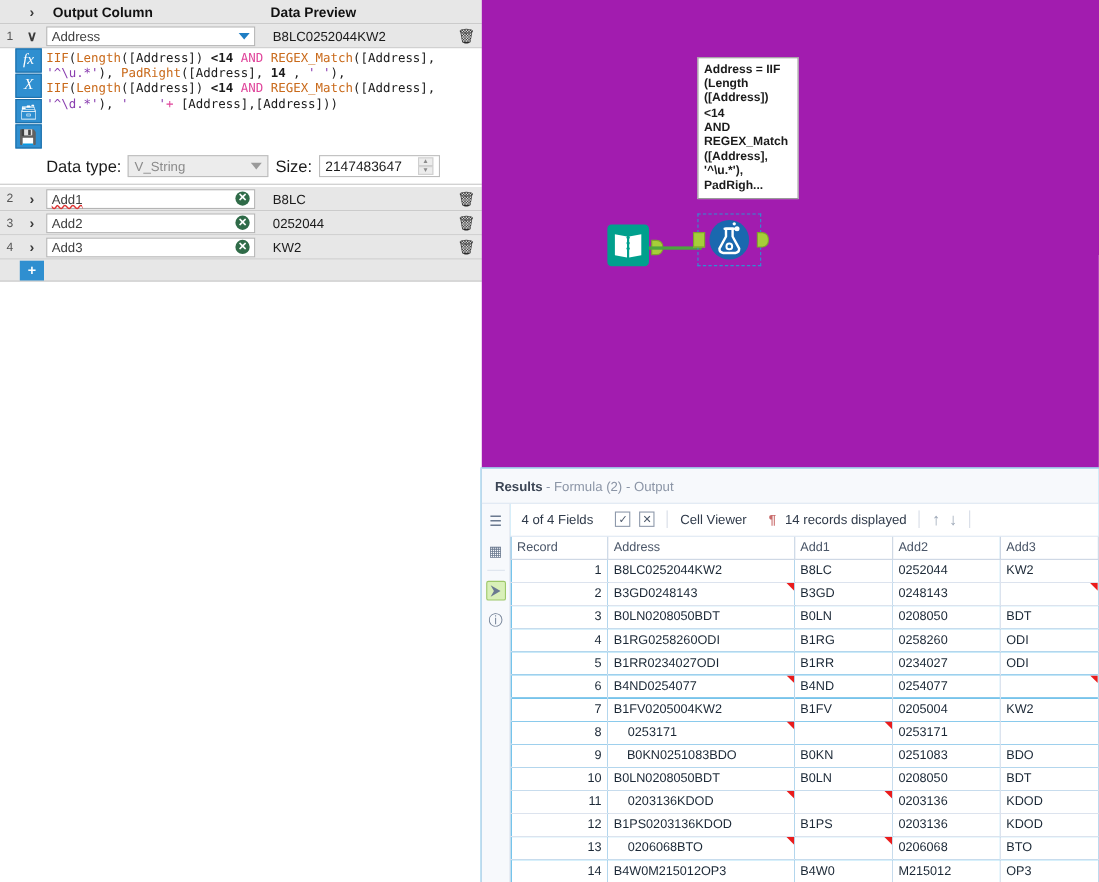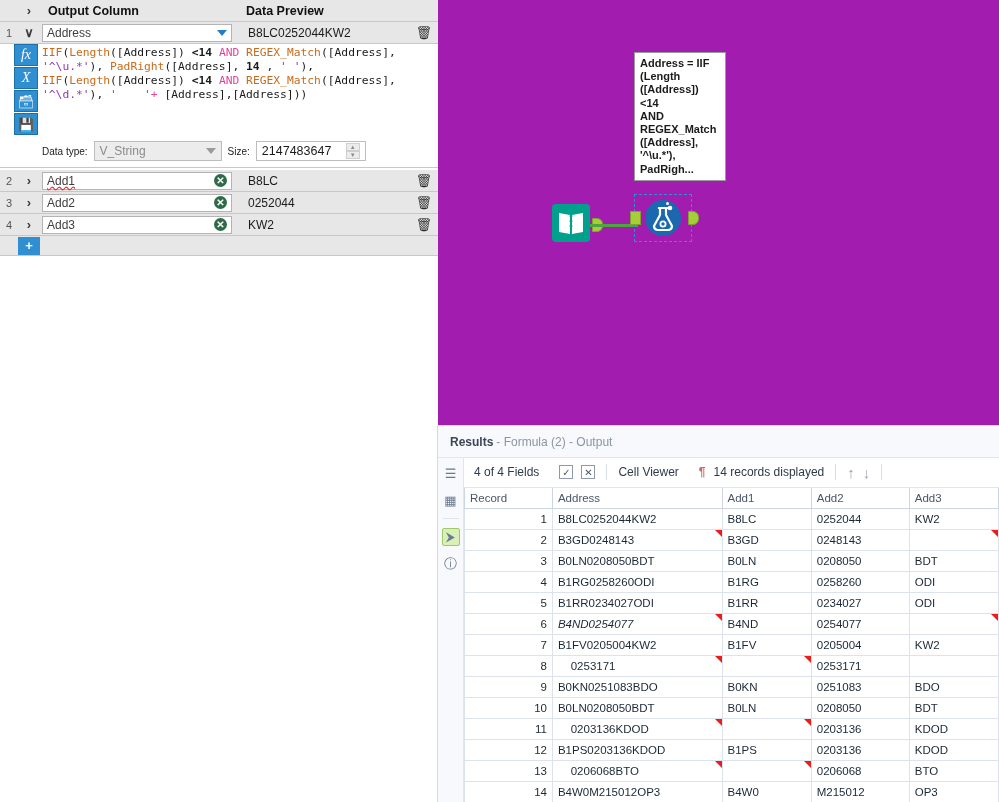--- a/index.html
+++ b/index.html
@@ -76,21 +76,21 @@
   }
   .tk-fn   { color:#c96a1b; }
   .tk-num  { color:#1b1b1b; font-weight:bold; }
   .tk-kw   { color:#e0459b; }
   .tk-str  { color:#8a3fb0; }
   .tk-plain{ color:#1b1b1b; }
 
   #dtype-bar {
     position:absolute; left:42px; bottom:6px; display:flex; align-items:center; gap:6px;
   }
-  #dtype-bar .lbl { font-size:10px; color:#1b1b1b; }
+  #dtype-bar .lbl { font-size:15px; color:#1b1b1b; }
   .dd-box {
     width:128px;height:20px;background:#ececec;border:1px solid #bdbdbd;
     display:flex;align-items:center;padding:0 5px;color:#8b8b8b;font-size:12px;
   }
   .dd-box .caret {
     margin-left:auto;width:0;height:0;border-left:5px solid transparent;
     border-right:5px solid transparent;border-top:6px solid #9a9a9a;
   }
   .num-box {
     width:110px;height:20px;background:#fff;border:1px solid #bdbdbd;
@@ -414,42 +414,42 @@
             </tr>
             <tr>
               <td class="c-rec col-rec"><span style="white-space: pre;">5</span></td>
               <td class="col-addr"><span style="white-space: pre;">B1RR0234027ODI</span></td>
               <td class="col-a1"><span style="white-space: pre;">B1RR</span></td>
               <td class="col-a2"><span style="white-space: pre;">0234027</span></td>
               <td class="col-a3"><span style="white-space: pre;">ODI</span></td>
             </tr>
             <tr>
               <td class="c-rec col-rec"><span style="white-space: pre;">6</span></td>
-              <td class="col-addr"><span style="white-space: pre; font-style: italic;">B4ND0254077</span><span class="flag"></span></td>
+              <td class="col-addr"><span style="white-space: pre;">B4ND0254077</span><span class="flag"></span></td>
               <td class="col-a1"><span style="white-space: pre;">B4ND</span></td>
               <td class="col-a2"><span style="white-space: pre;">0254077</span></td>
               <td class="col-a3"><span style="white-space: pre;"></span><span class="flag"></span></td>
             </tr>
             <tr>
               <td class="c-rec col-rec"><span style="white-space: pre;">7</span></td>
               <td class="col-addr"><span style="white-space: pre;">B1FV0205004KW2</span></td>
               <td class="col-a1"><span style="white-space: pre;">B1FV</span></td>
               <td class="col-a2"><span style="white-space: pre;">0205004</span></td>
               <td class="col-a3"><span style="white-space: pre;">KW2</span></td>
             </tr>
             <tr>
               <td class="c-rec col-rec"><span style="white-space: pre;">8</span></td>
               <td class="col-addr"><span style="white-space: pre;">    0253171</span><span class="flag"></span></td>
               <td class="col-a1"><span style="white-space: pre;"></span><span class="flag"></span></td>
               <td class="col-a2"><span style="white-space: pre;">0253171</span></td>
               <td class="col-a3"><span style="white-space: pre;"></span></td>
             </tr>
             <tr>
               <td class="c-rec col-rec"><span style="white-space: pre;">9</span></td>
-              <td class="col-addr"><span style="white-space: pre;">B0KN0251083BDO</span></td>
+              <td class="col-addr"><span style="white-space: pre; margin-left: 12px;">B0KN0251083BDO</span></td>
               <td class="col-a1"><span style="white-space: pre;">B0KN</span></td>
               <td class="col-a2"><span style="white-space: pre;">0251083</span></td>
               <td class="col-a3"><span style="white-space: pre;">BDO</span></td>
             </tr>
             <tr>
               <td class="c-rec col-rec"><span style="white-space: pre; text-align: center;">10</span></td>
               <td class="col-addr"><span style="white-space: pre;">B0LN0208050BDT</span></td>
               <td class="col-a1"><span style="white-space: pre;">B0LN</span></td>
               <td class="col-a2"><span style="white-space: pre;">0208050</span></td>
               <td class="col-a3"><span style="white-space: pre;">BDT</span></td>

